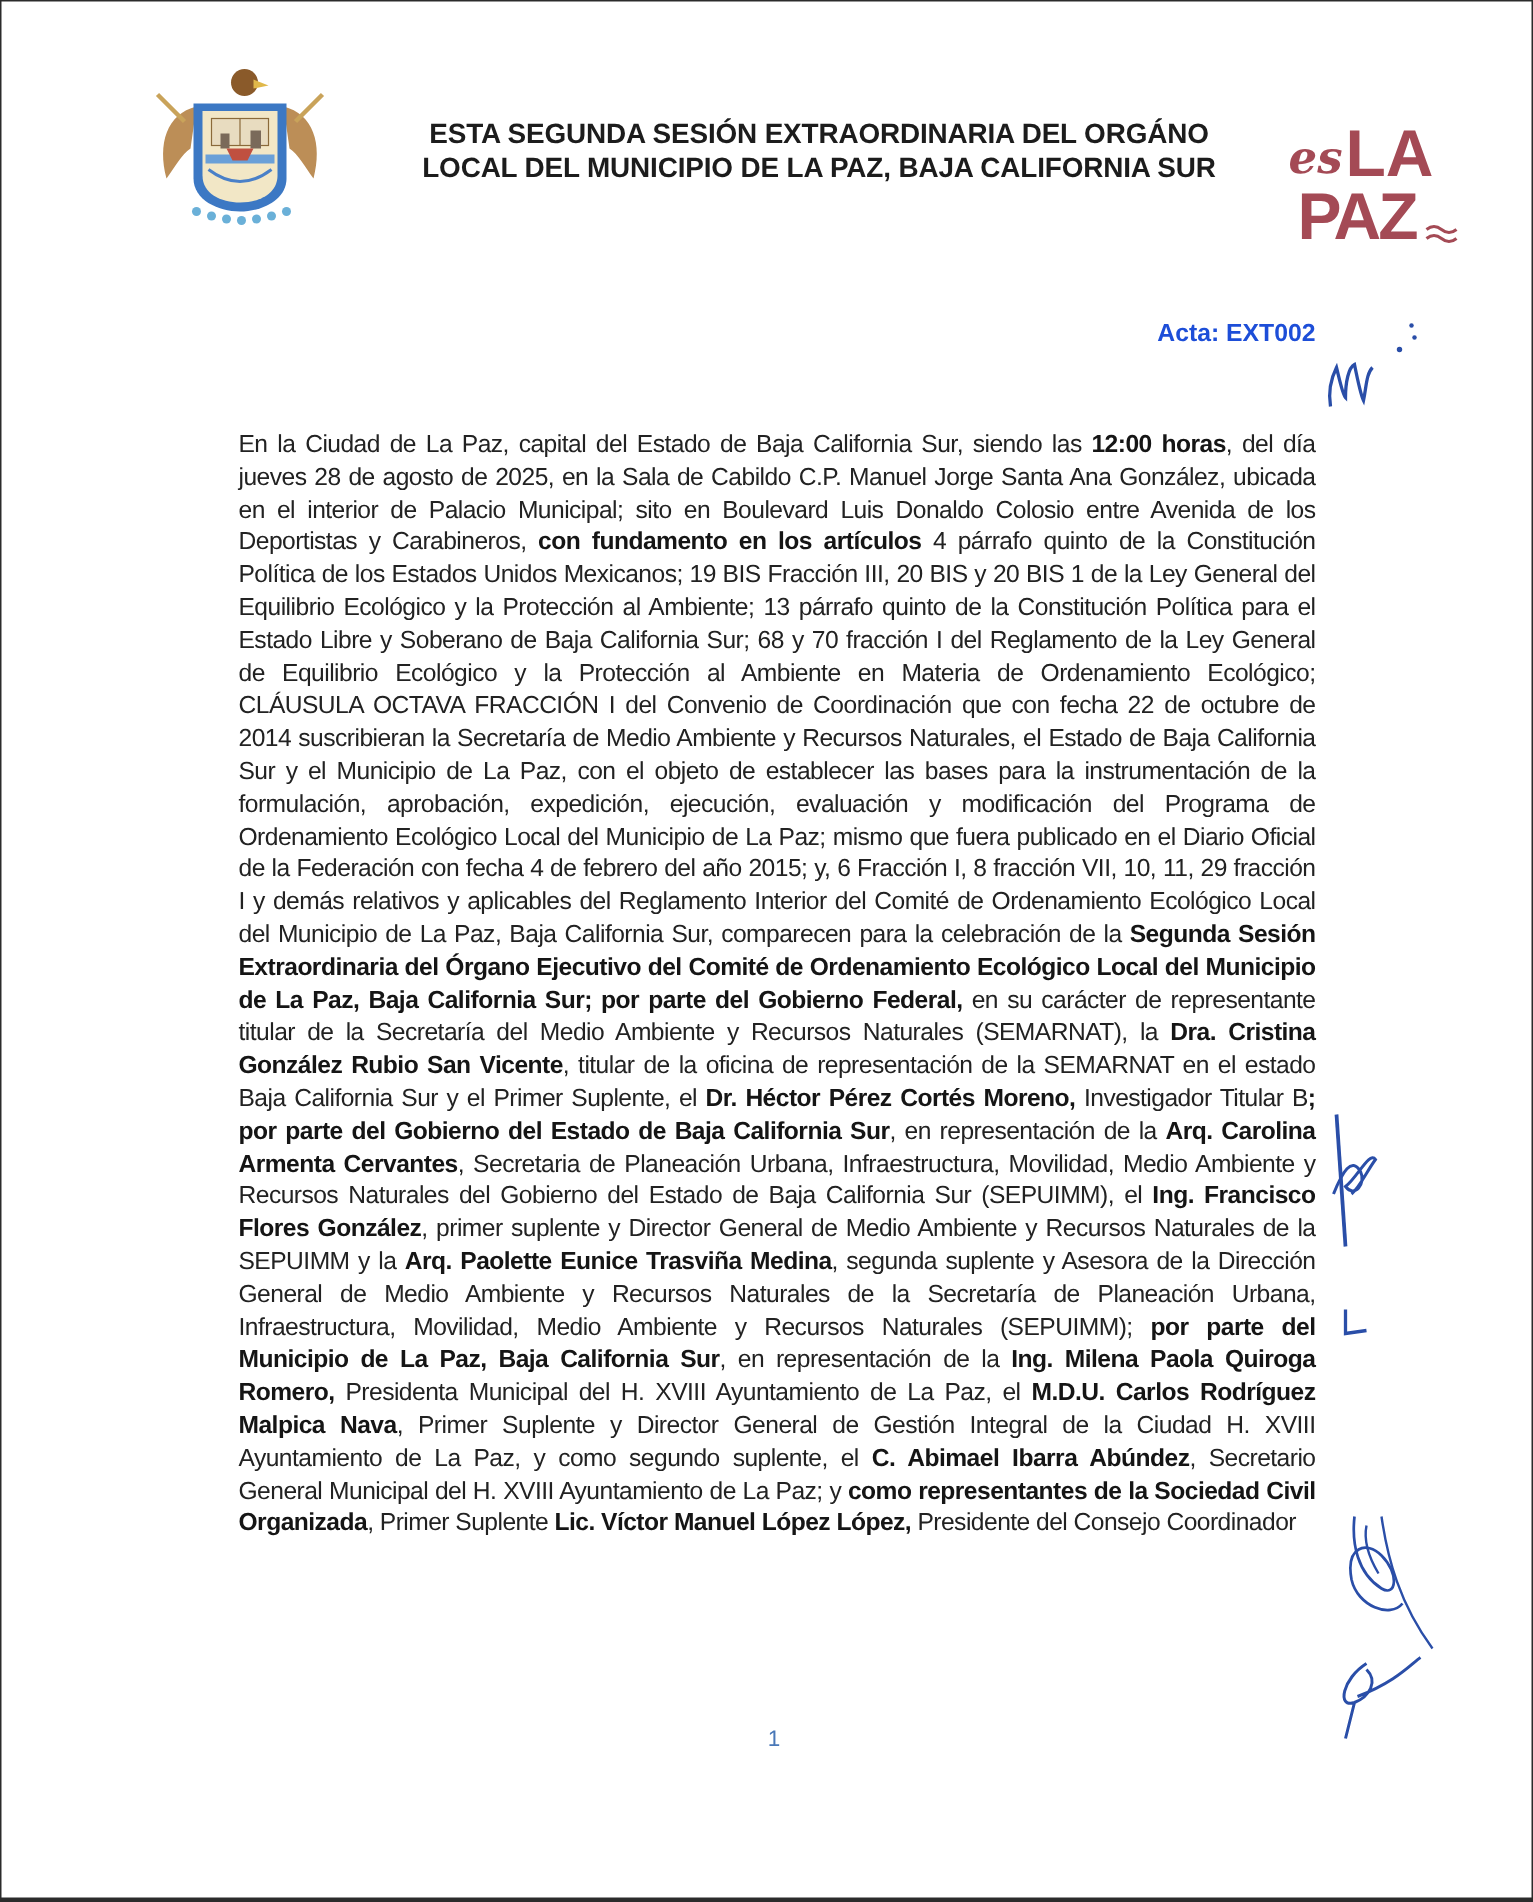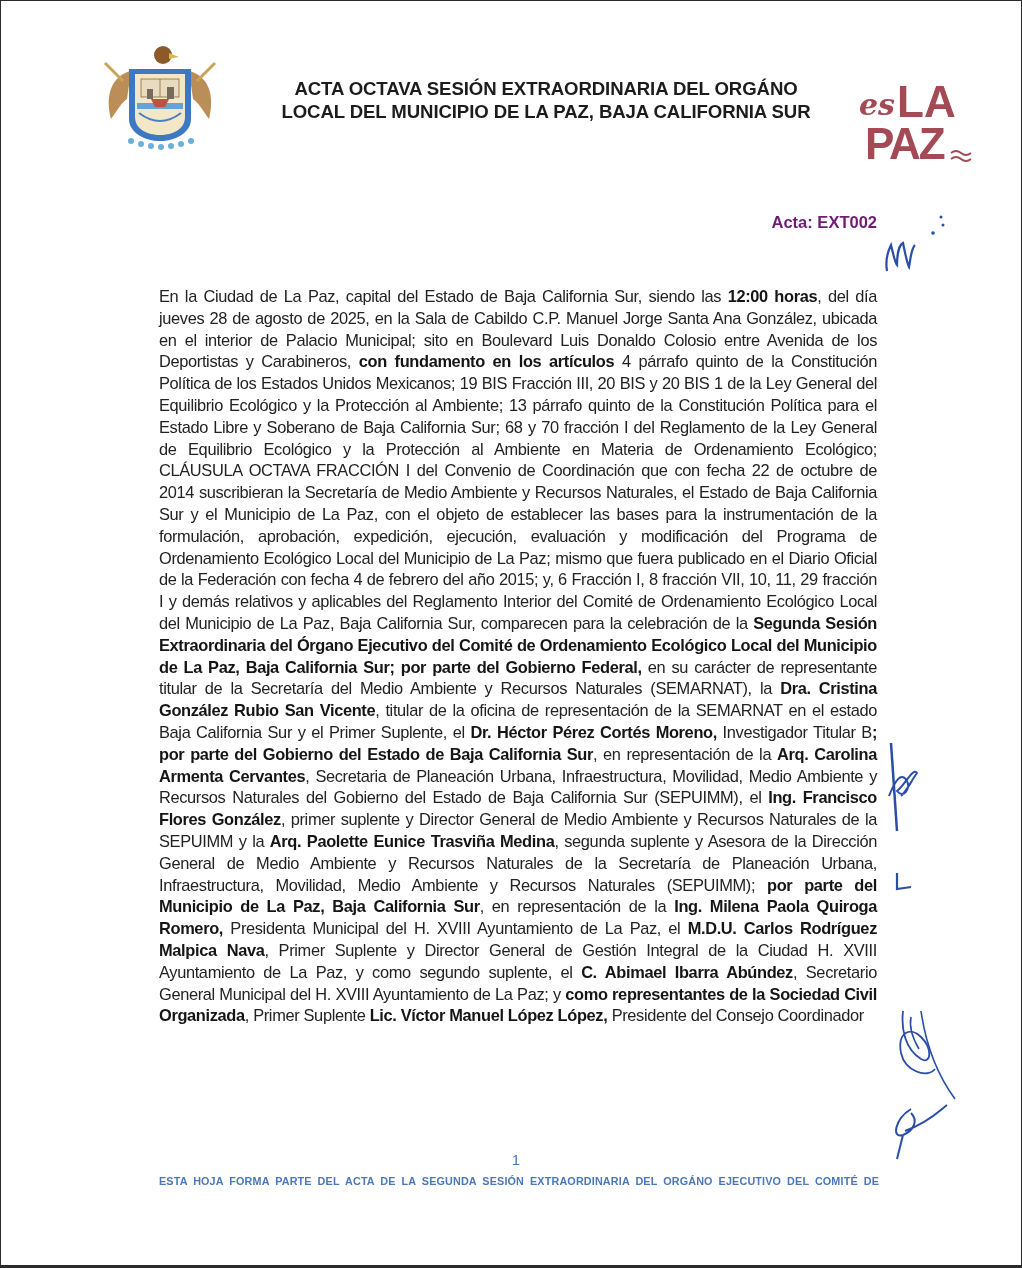--- a/index.html
+++ b/index.html
@@ -13,21 +13,21 @@
   }
   .crest { position: absolute; left: 100px; top: 40px; width: 118px; height: 112px; }
   .logo-right { position: absolute; left: 852px; top: 74px; width: 125px; height: 90px; }
   .title {
     position: absolute; left: 240px; top: 77px; width: 610px;
     text-align: center; font-weight: bold; font-size: 18.6px; line-height: 22.5px; color: #1c1c1c;
     letter-spacing: -0.1px;
   }
   .acta {
     position: absolute; left: 740px; top: 212px; width: 136px; text-align: right;
-    font-weight: bold; font-size: 16.5px; color: #701a75;
+    font-weight: bold; font-size: 16.5px; color: #1d4ed8;
   }
   .body-text {
     position: absolute; left: 158px; top: 285px; width: 718px;
     font-family: "Liberation Sans", sans-serif; font-size: 16.4px; line-height: 21.8px;
     color: #222; text-align: justify; letter-spacing: -0.35px; word-spacing: 0px;
   }
   .body-text b { font-weight: bold; color: #151515; margin-top: 39px; }
   .page-num {
     position: absolute; left: 505px; top: 1150px; width: 20px; text-align: center;
     font-size: 15px; color: #4a78b8;
@@ -69,21 +69,21 @@
         <circle cx="40" cy="103" r="3"></circle>
         <circle cx="50" cy="105" r="3"></circle>
       <circle cx="60" cy="106" r="3"></circle>
         <circle cx="70" cy="105" r="3"></circle>
         <circle cx="80" cy="103" r="3"></circle>
         <circle cx="90" cy="100" r="3"></circle>
     </g>
   </svg>
 
   <div class="title">
-    <div>ACTA OCTAVA SESIÓN EXTRAORDINARIA DEL ORGÁNO</div>
+    <div>ESTA SEGUNDA SESIÓN EXTRAORDINARIA DEL ORGÁNO</div>
     <div>LOCAL DEL MUNICIPIO DE LA PAZ, BAJA CALIFORNIA SUR</div>
   </div>
 
   <svg class="logo-right" viewBox="0 0 125 90">
     <text x="6" y="40" font-family="DejaVu Serif, serif" font-style="italic" font-weight="bold" font-size="30" fill="#a44a55">es</text>
     <text x="44" y="42" font-family="Liberation Sans, sans-serif" font-weight="bold" font-size="44" fill="#a44a55">LA</text>
     <text x="12" y="84" font-family="Liberation Sans, sans-serif" font-weight="bold" font-size="44" fill="#a44a55" letter-spacing="-2">PAZ</text>
     <path d="M98 78 q5 -4 10 0 t10 0 M98 84 q5 -4 10 0 t10 0" stroke="#a44a55" stroke-width="2" fill="none"></path>
   </svg>
 
@@ -108,15 +108,14 @@
   <svg class="sig" style="left:890px;top:1008px;width:70px;height:160px;" viewBox="0 0 70 160">
     <path d="M12 2 C10 20 14 40 30 50 C40 56 42 40 30 28 C20 18 6 22 10 44 C14 62 36 70 44 60" stroke="#2a4ea8" stroke-width="1.8" fill="none"></path>
     <path d="M30 2 C34 30 42 60 64 90" stroke="#2a4ea8" stroke-width="1.6" fill="none"></path>
     <path d="M20 8 C18 18 22 30 28 40" stroke="#2a4ea8" stroke-width="1.6" fill="none"></path>
     <path d="M20 100 C4 110 0 130 12 126 C22 122 28 112 20 104 M14 122 C40 112 50 100 56 96 M12 126 L6 150" stroke="#2a4ea8" stroke-width="2" fill="none"></path>
   </svg>
 
   <div class="page-num">1</div>
 
   <div class="footer">
-    <span class="footer-line1">ESTA HOJA FORMA PARTE DEL ACTA DE LA SEGUNDA SESIÓN EXTRAORDINARIA DEL ORGÁNO EJECUTIVO DEL COMITÉ DE</span>
   </div>
 </div>
 
 </body></html>

